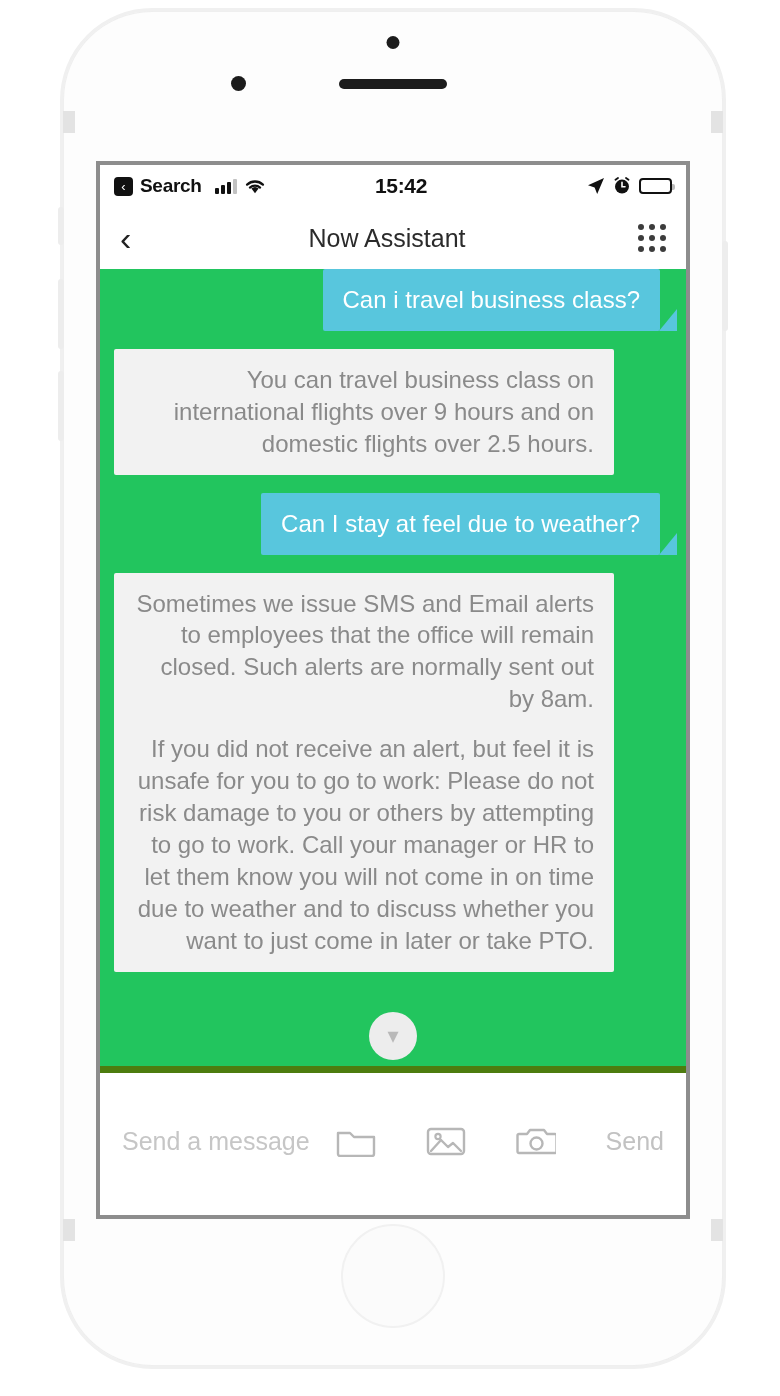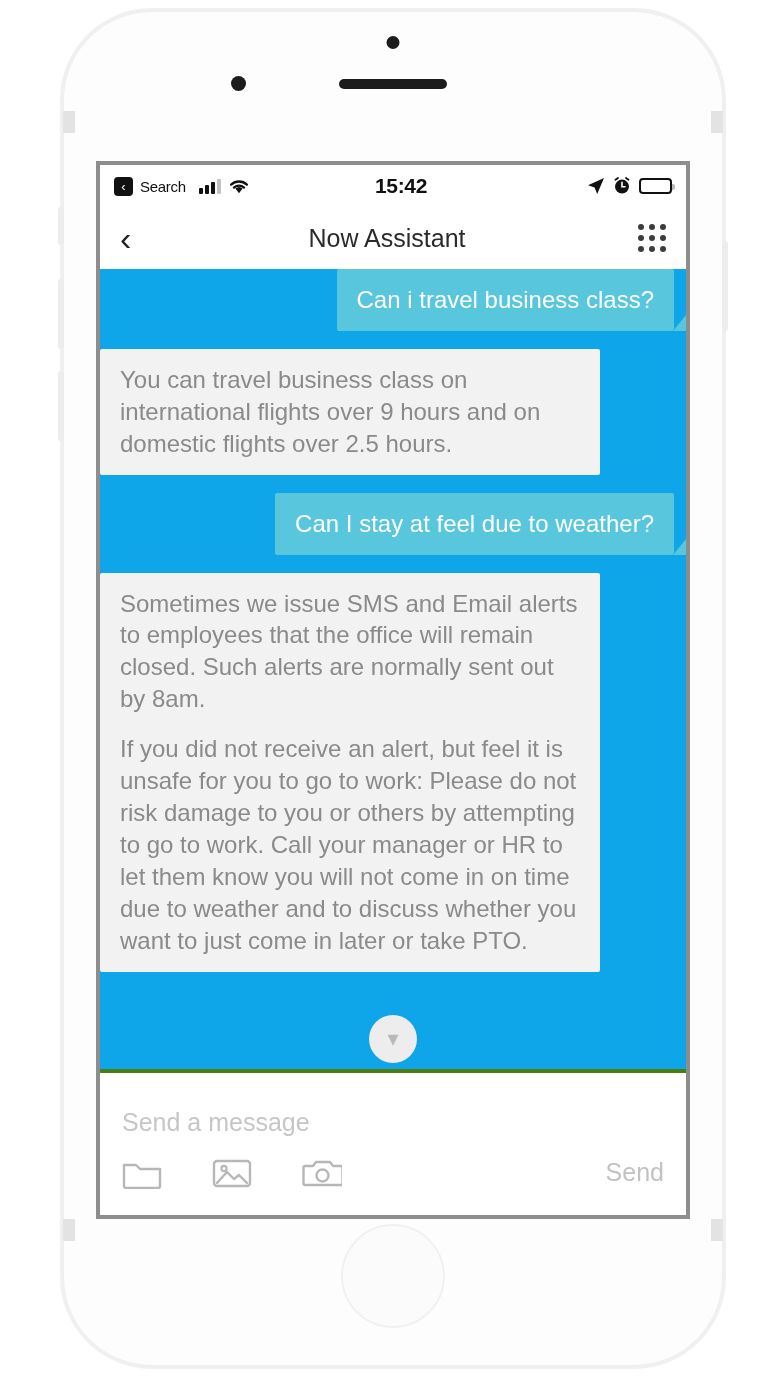--- a/index.html
+++ b/index.html
@@ -137,22 +137,22 @@
     background: #111;
     border-radius: 4px;
     display: flex;
     align-items: center;
     justify-content: center;
     color: #fff;
     font-size: 13px;
     line-height: 1;
   }
   .status-carrier {
-    font-weight: normal;
-    font-size: 15px;
+    font-weight: bold;
+    font-size: 19px;
     letter-spacing: -0.3px;
   }
   .sig-bars {
     display: flex;
     align-items: flex-end;
     gap: 2px;
     height: 15px;
     margin-left: 6px;
   }
   .sig-bars i {
@@ -244,22 +244,23 @@
     width: 6px; height: 6px;
     background: #3c3c3c;
     border-radius: 50%;
   }
 
   
   .chat {
     flex: 1 1 auto;
     overflow: hidden;
     position: relative;
-    padding: 0 0;
-    background: #0ea5e9;
+    padding: 0 14px;
+    background: #22c55e;
+    text-align: right;
   }
   .msg-row {
     display: flex;
     margin-bottom: 18px;
   }
   .msg-row.user { justify-content: flex-end; }
   .msg-row.bot  { justify-content: flex-start; }
 
   .bubble {
     max-width: 460px;
@@ -308,24 +309,24 @@
     align-items: center;
     justify-content: center;
     color: #b9b9b9;
     font-size: 22px;
     cursor: pointer;
   }
 
   
   .composer {
     flex: 0 0 142px;
-    border-top: 4px solid #4d7c0f;
+    border-top: 7px solid #4d7c0f;
     background: #fff;
     display: flex;
-    flex-direction: column;
+    flex-direction: row;
     justify-content: center;
     padding: 0 22px;
   }
   .composer-input {
     font-size: 25px;
     color: #c6c6c6;
     padding: 14px 0 20px 0;
     border: none;
     outline: none;
     background: transparent;

